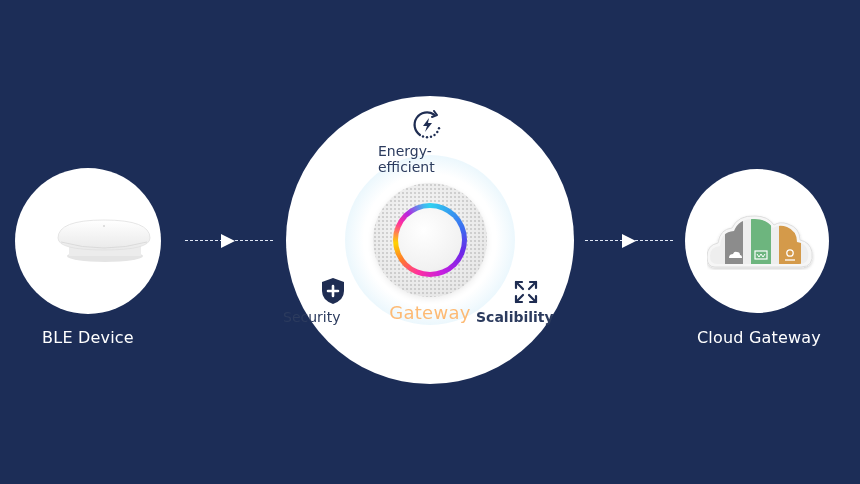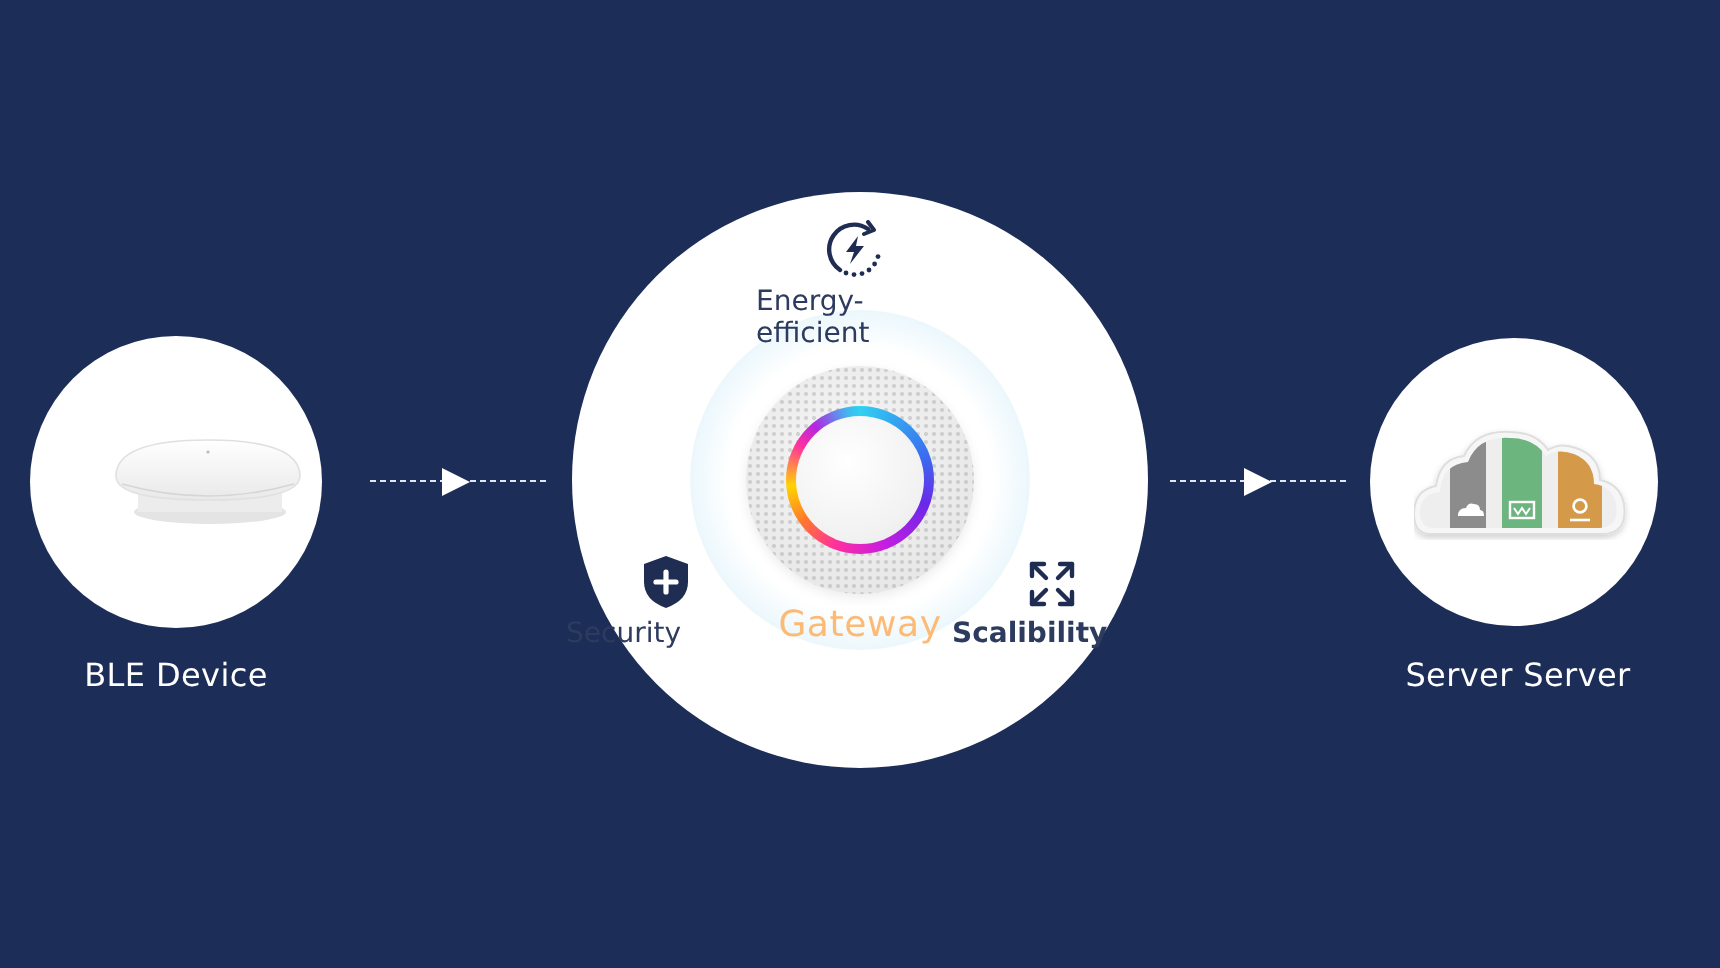--- a/index.html
+++ b/index.html
@@ -165,13 +165,13 @@
     <rect x="18" y="0" width="18" height="56" fill="#8c8c8c"></rect>
     <rect x="44" y="0" width="20" height="56" fill="#6db57e"></rect>
     <rect x="72" y="0" width="22" height="56" fill="#d49a4a"></rect>
   </g>
   <path d="M22 44 Q22 40 26 40 Q27 37 30 38 Q33 38 33 41 Q35 41 35 44 Z" fill="#ffffff"></path>
   <rect x="48" y="37" width="12" height="8" fill="none" stroke="#ffffff" stroke-width="1.2"></rect>
   <path d="M50 40 L52 43 L54 40 L56 43 L58 40" fill="none" stroke="#ffffff" stroke-width="1"></path>
   <circle cx="83" cy="39" r="3.2" fill="none" stroke="#ffffff" stroke-width="1.3"></circle>
   <path d="M78 46 H88" stroke="#ffffff" stroke-width="1.3"></path>
 </svg>
-<div id="cloud-label" class="node-label">Server Server</div>
+<div id="cloud-label" class="node-label">Cloud Gateway</div>
 
 </body></html>

